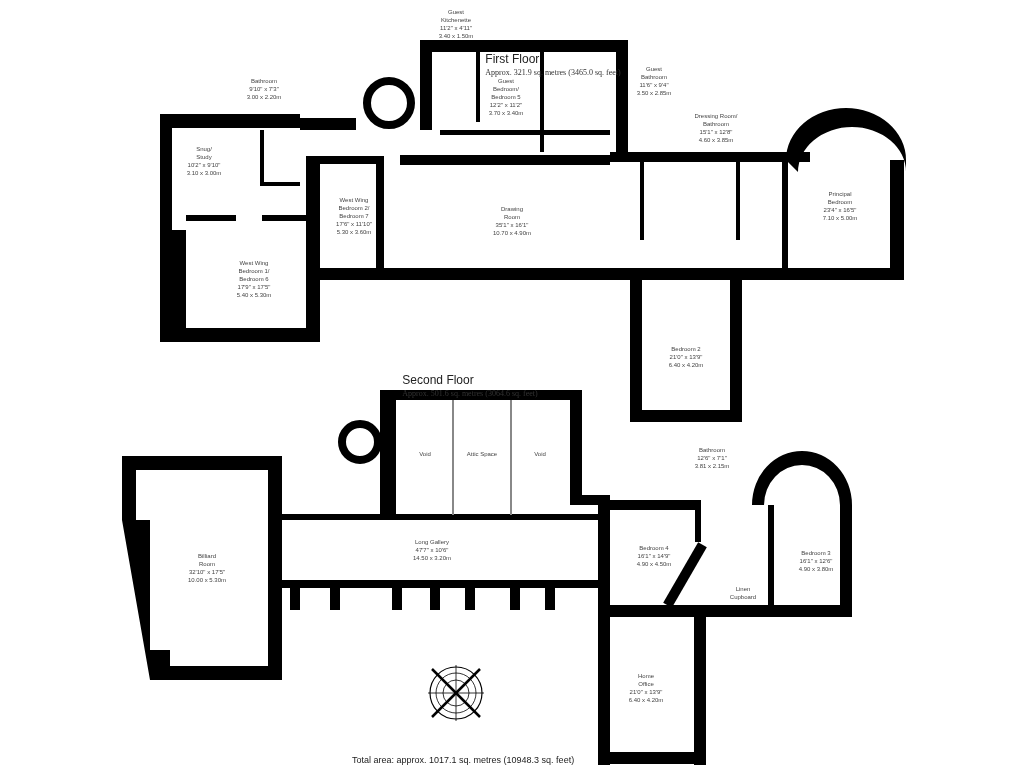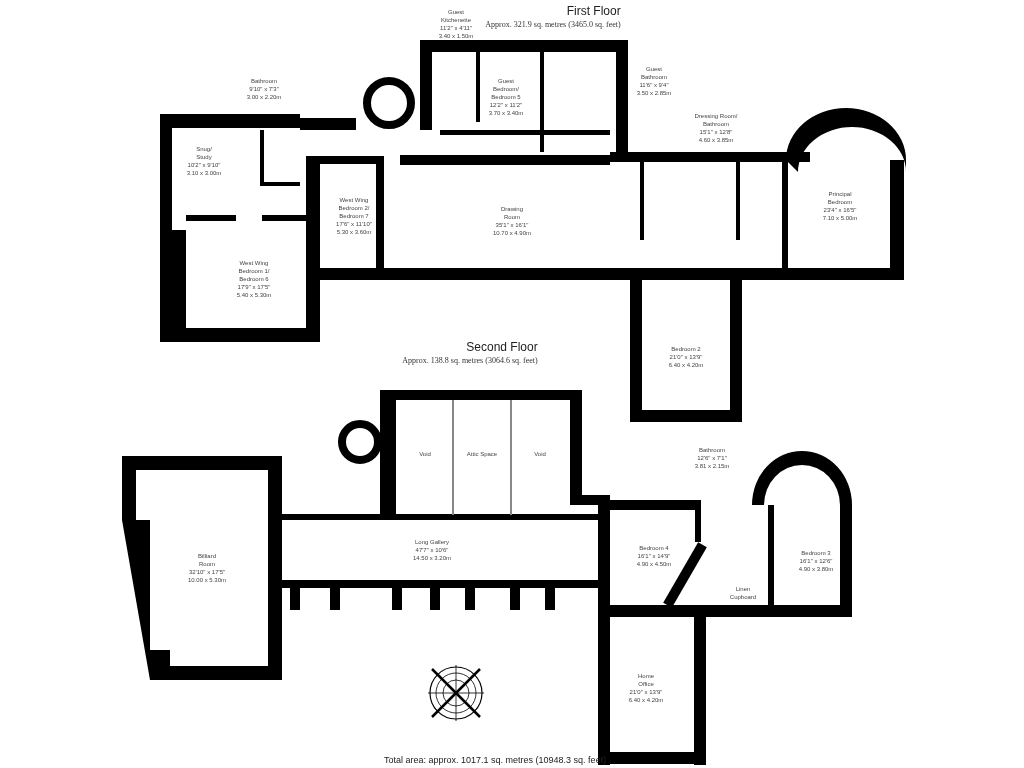--- a/index.html
+++ b/index.html
@@ -1,23 +1,23 @@
 <!DOCTYPE html>
 <html><head>
 <meta charset="utf-8">
 <style>
   html, body { margin: 0; padding: 0; background: #ffffff; }
   body { width: 1024px; height: 768px; position: relative; overflow: hidden; font-family: "Liberation Sans", sans-serif; color: #333; }
   svg.plan { position: absolute; left: 0; top: 0; }
   .lbl { position: absolute; text-align: center; font-size: 6px; line-height: 8px; color: #444; transform: translateX(-50%); white-space: nowrap; font-family: "Liberation Sans", sans-serif; }
   .lbl span { display: block; }
-  .floor-title { position: absolute; transform: translateX(-50%); text-align: right; }
+  .floor-title { position: absolute; transform: translateX(-50%); text-align: left; margin-top: 48px; }
   .floor-title .t { font-size: 12px; color: #222; font-family: "Liberation Sans", sans-serif; }
   .floor-title .a { font-size: 8px; color: #333; font-family: Liberation Serif, serif; margin-top: 2px; }
-  .total { position: absolute; left: 384px; top: 755px; font-size: 9px; color: #222; font-family: "Liberation Sans", sans-serif; }
+  .total { position: absolute; left: 352px; top: 755px; font-size: 9px; color: #222; font-family: "Liberation Sans", sans-serif; }
 </style>
 </head>
 <body>
 
 <svg class="plan" width="1024" height="768" viewBox="0 0 1024 768">
   <g fill="#000" stroke="none">
 
     <path d="M160 114 H300 V128 H172 V192 H160 Z"></path>
     <path d="M160 192 H172 V230 H186 V342 H160 Z"></path>
     <rect x="186" y="328" width="134" height="14"></rect>
@@ -101,23 +101,23 @@
     <line x1="480" y1="669" x2="432" y2="717" stroke-width="2.5"></line>
     <line x1="456" y1="665" x2="456" y2="721" stroke-width="0.8"></line>
     <line x1="428" y1="693" x2="484" y2="693" stroke-width="0.8"></line>
   </g>
 </svg>
 
 <div class="floor-title" style="left:553px; top:4px;">
   <div class="t">First Floor</div>
   <div class="a">Approx. 321.9 sq. metres (3465.0 sq. feet)</div>
 </div>
-<div class="floor-title" style="left:470px; top:340px;">
+<div class="floor-title" style="left:470px; top:325px;">
   <div class="t">Second Floor</div>
-  <div class="a">Approx. 138.8 sq. metres (3064.6 sq. feet)</div>
+  <div class="a">Approx. 501.6 sq. metres (3064.6 sq. feet)</div>
 </div>
 
 <div class="lbl" style="left:456px; top:8px;">
   <span>Guest</span>
     <span>Kitchenette</span>
     <span>11'2" x 4'11"</span>
     <span>3.40 x 1.50m</span>
 </div>
 <div class="lbl" style="left:264px; top:77px;">
   <span>Bathroom</span>

